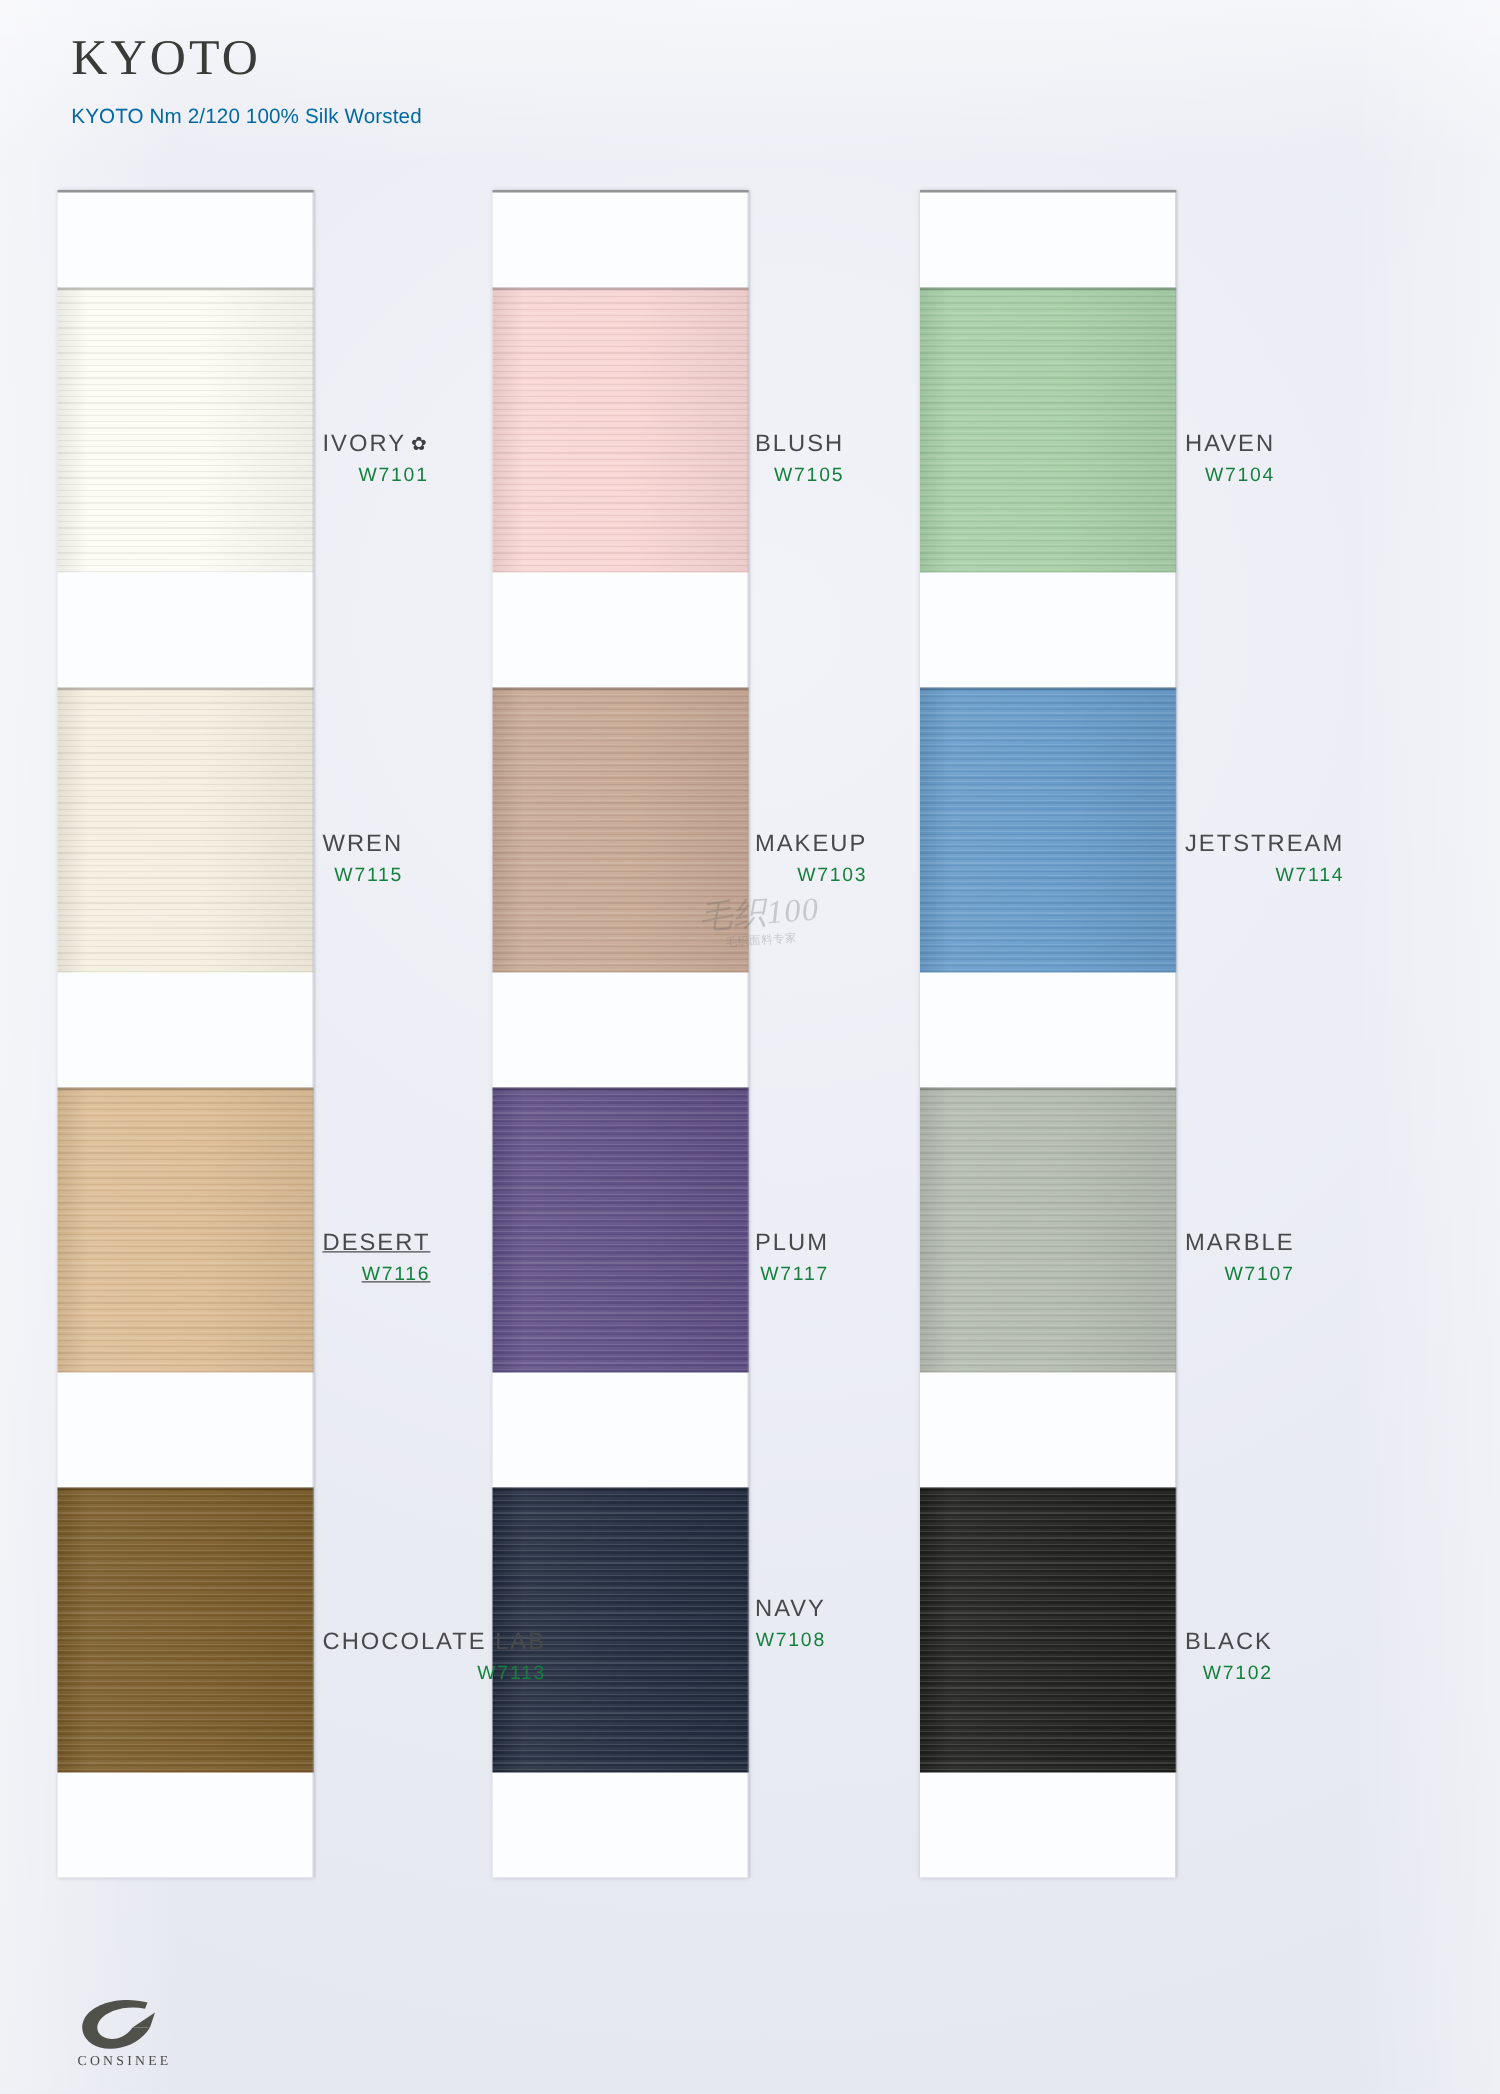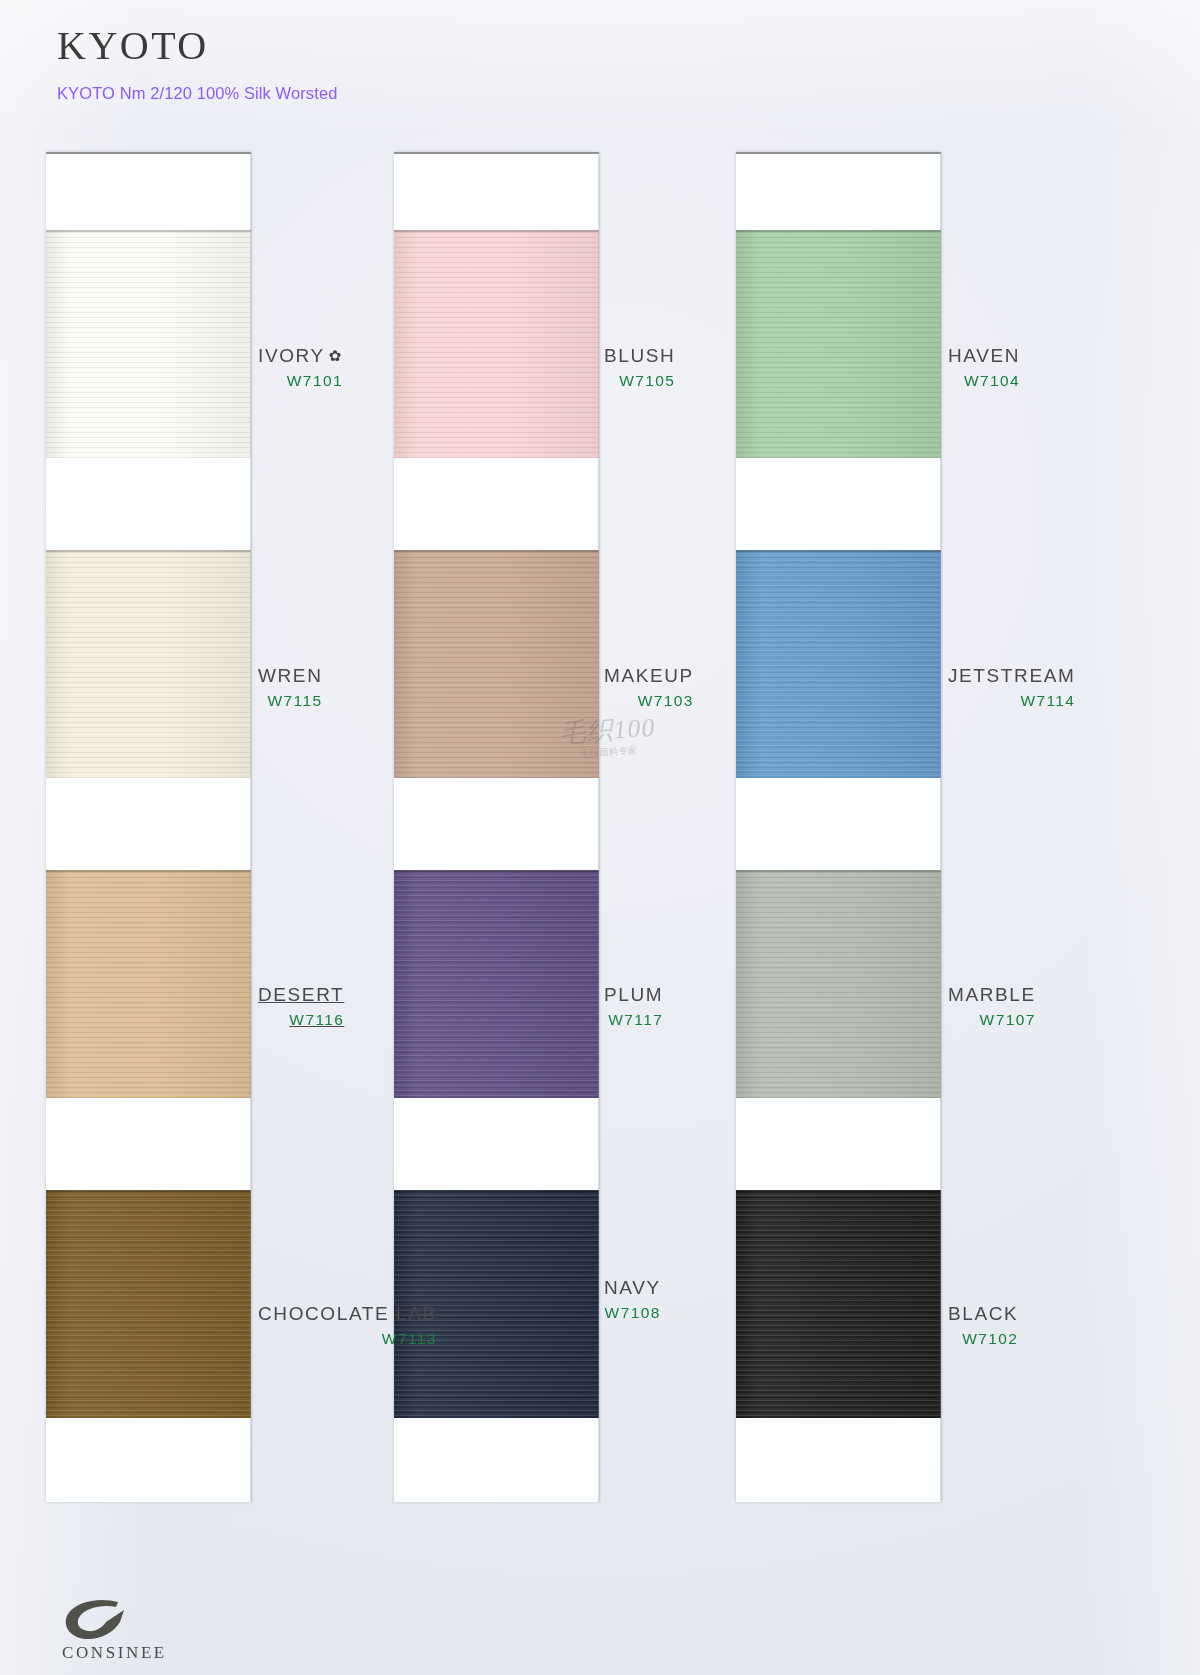--- a/index.html
+++ b/index.html
@@ -43,21 +43,21 @@
     font-family: "Liberation Serif", serif;
     font-size: 40px;
     letter-spacing: 2.5px;
     color: #3a3a38;
     line-height: 1;
     margin: 0;
     font-weight: 400;
   }
   .brand-sub {
     font-size: 16.5px;
-    color: #8b5cf6;
+    color: #0369a1;
     margin-top: 18px;
     letter-spacing: 0.1px;
   }
 
   
   .strip {
     position: absolute;
     top: 152px;
     width: 205px;
     height: 1350px;
@@ -201,21 +201,21 @@
     z-index: 5;
   }
   .logo {
     width: 72px;
     margin-right: 14px;
     flex: 0 0 auto;
   }
   .logo svg { display: block; }
   .logo-word {
     font-family: "Liberation Serif", serif;
-    font-size: 17px;
+    font-size: 11px;
     letter-spacing: 2.6px;
     color: #4a4a46;
     text-align: right;
     margin-top: 1px;
   }
   .footer-text {
     padding-top: 2px;
   }
   .footer-line {
     font-size: 17px;

